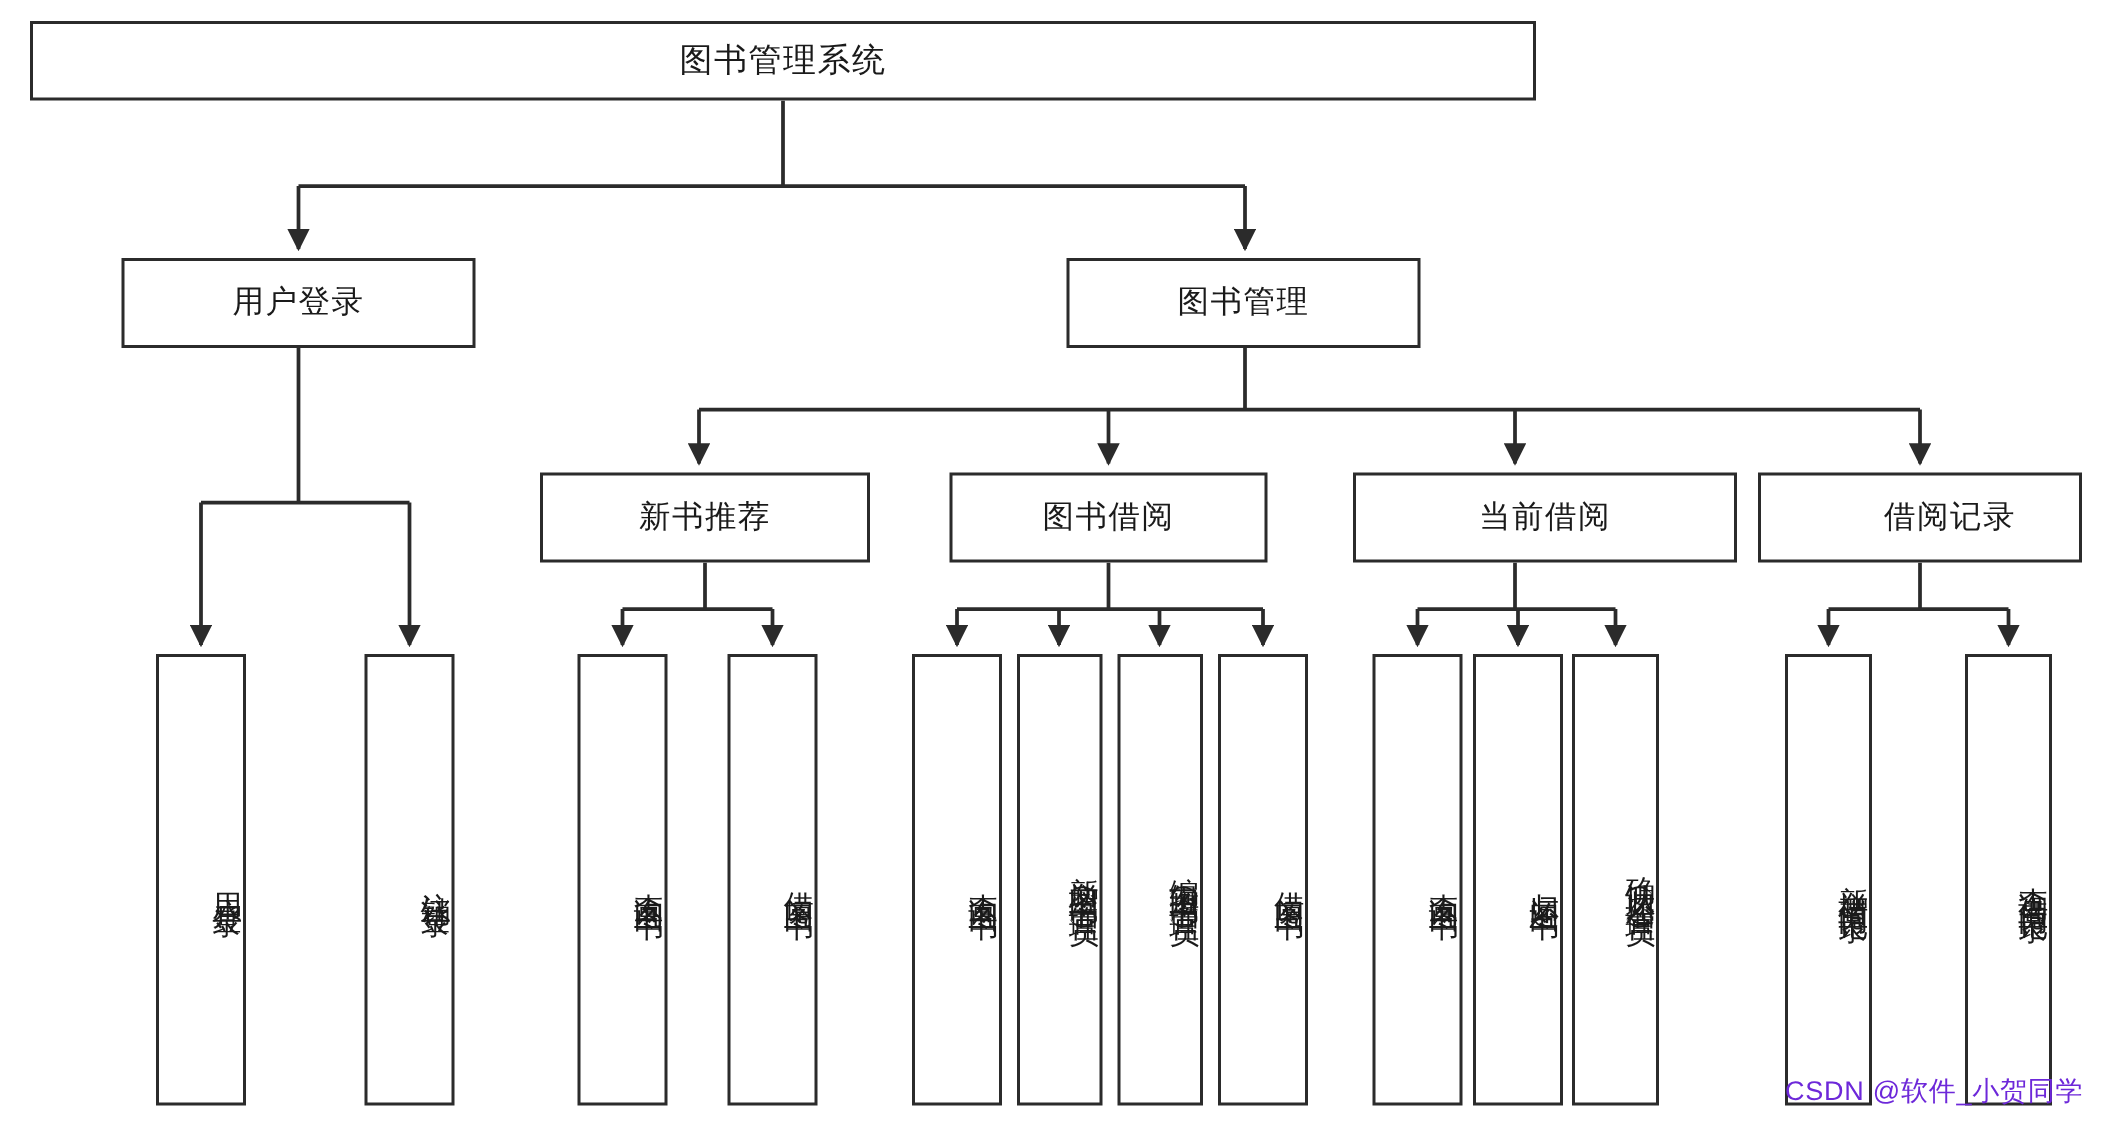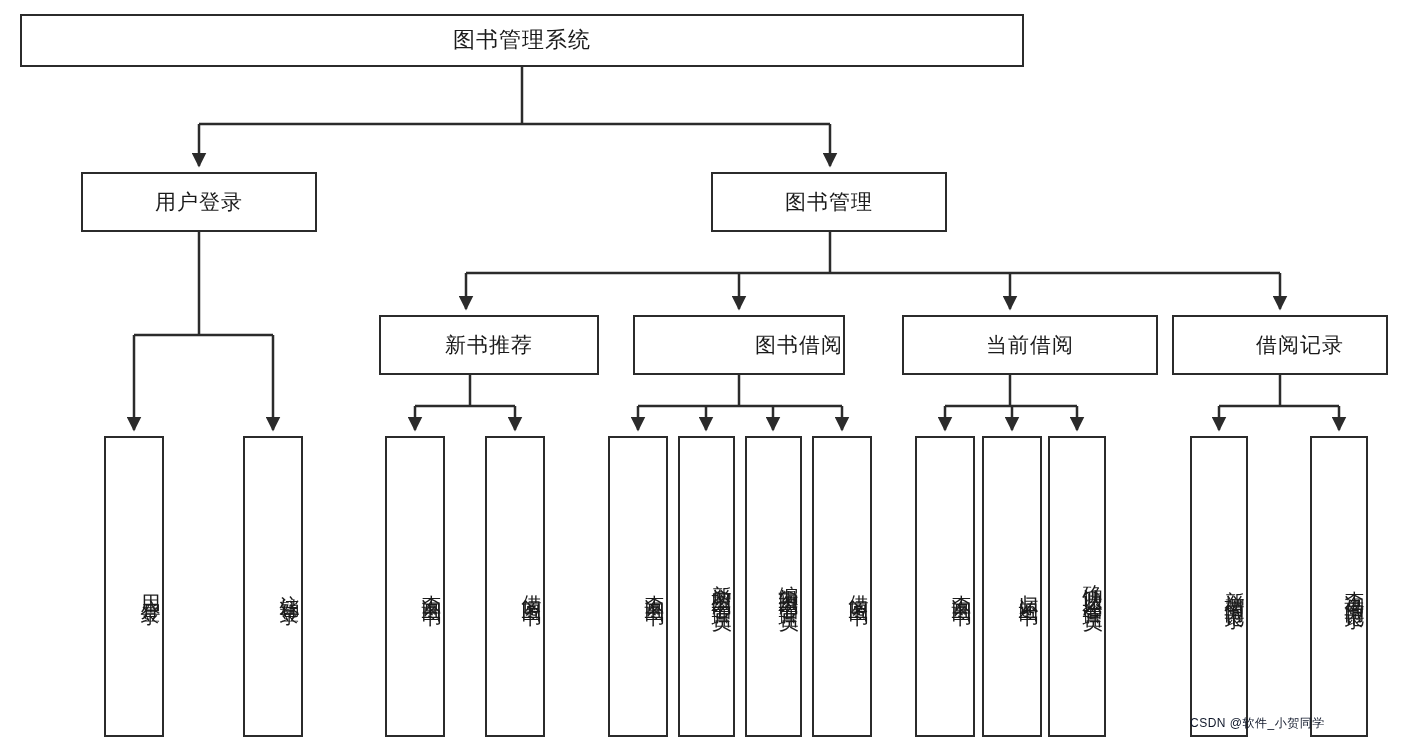--- a/index.html
+++ b/index.html
@@ -53,22 +53,22 @@
     padding-top: 0px;
     white-space: nowrap;
   }
   .node-v > span {
     writing-mode: vertical-rl;
     text-orientation: upright;
     display: block;
   }
   .watermark {
     position: absolute;
-    font-size: 12px;
-    color: #0f172a;
+    font-size: 18px;
+    color: #6d28d9;
     white-space: nowrap;
     z-index: 6;
     letter-spacing: 0.5px;
   }
 </style>
 </head>
 <body>
 
 <div id="diagram-root">
 
@@ -126,24 +126,24 @@
     <span>图书管理系统</span>
   </div>
 
   <div class="node node-h" style="left:81px; top:172px; width:236px; height:60px;">
     <span>用户登录</span>
   </div>
   <div class="node node-h" style="left:711px; top:172px; width:236px; height:60px;">
     <span>图书管理</span>
   </div>
 
-  <div class="node node-h" style="left:379px; top:315px; width:220px; height:60px;">
+  <div class="node node-h" style="left:360px; top:315px; width:220px; height:60px;">
     <span>新书推荐</span>
   </div>
-  <div class="node node-h" style="left:633px; top:315px; width:212px; height:60px;justify-content:flex-end;">
+  <div class="node node-h" style="left:633px; top:315px; width:212px; height:60px;">
     <span>图书借阅</span>
   </div>
   <div class="node node-h" style="left:902px; top:315px; width:256px; height:60px;">
     <span>当前借阅</span>
   </div>
   <div class="node node-h" style="left:1172px; top:315px; width:216px; height:60px;padding-left:40px;">
     <span>借阅记录</span>
   </div>
 
   <div class="node node-v" style="left:104px; top:436px; width:60px; height:301px;">

